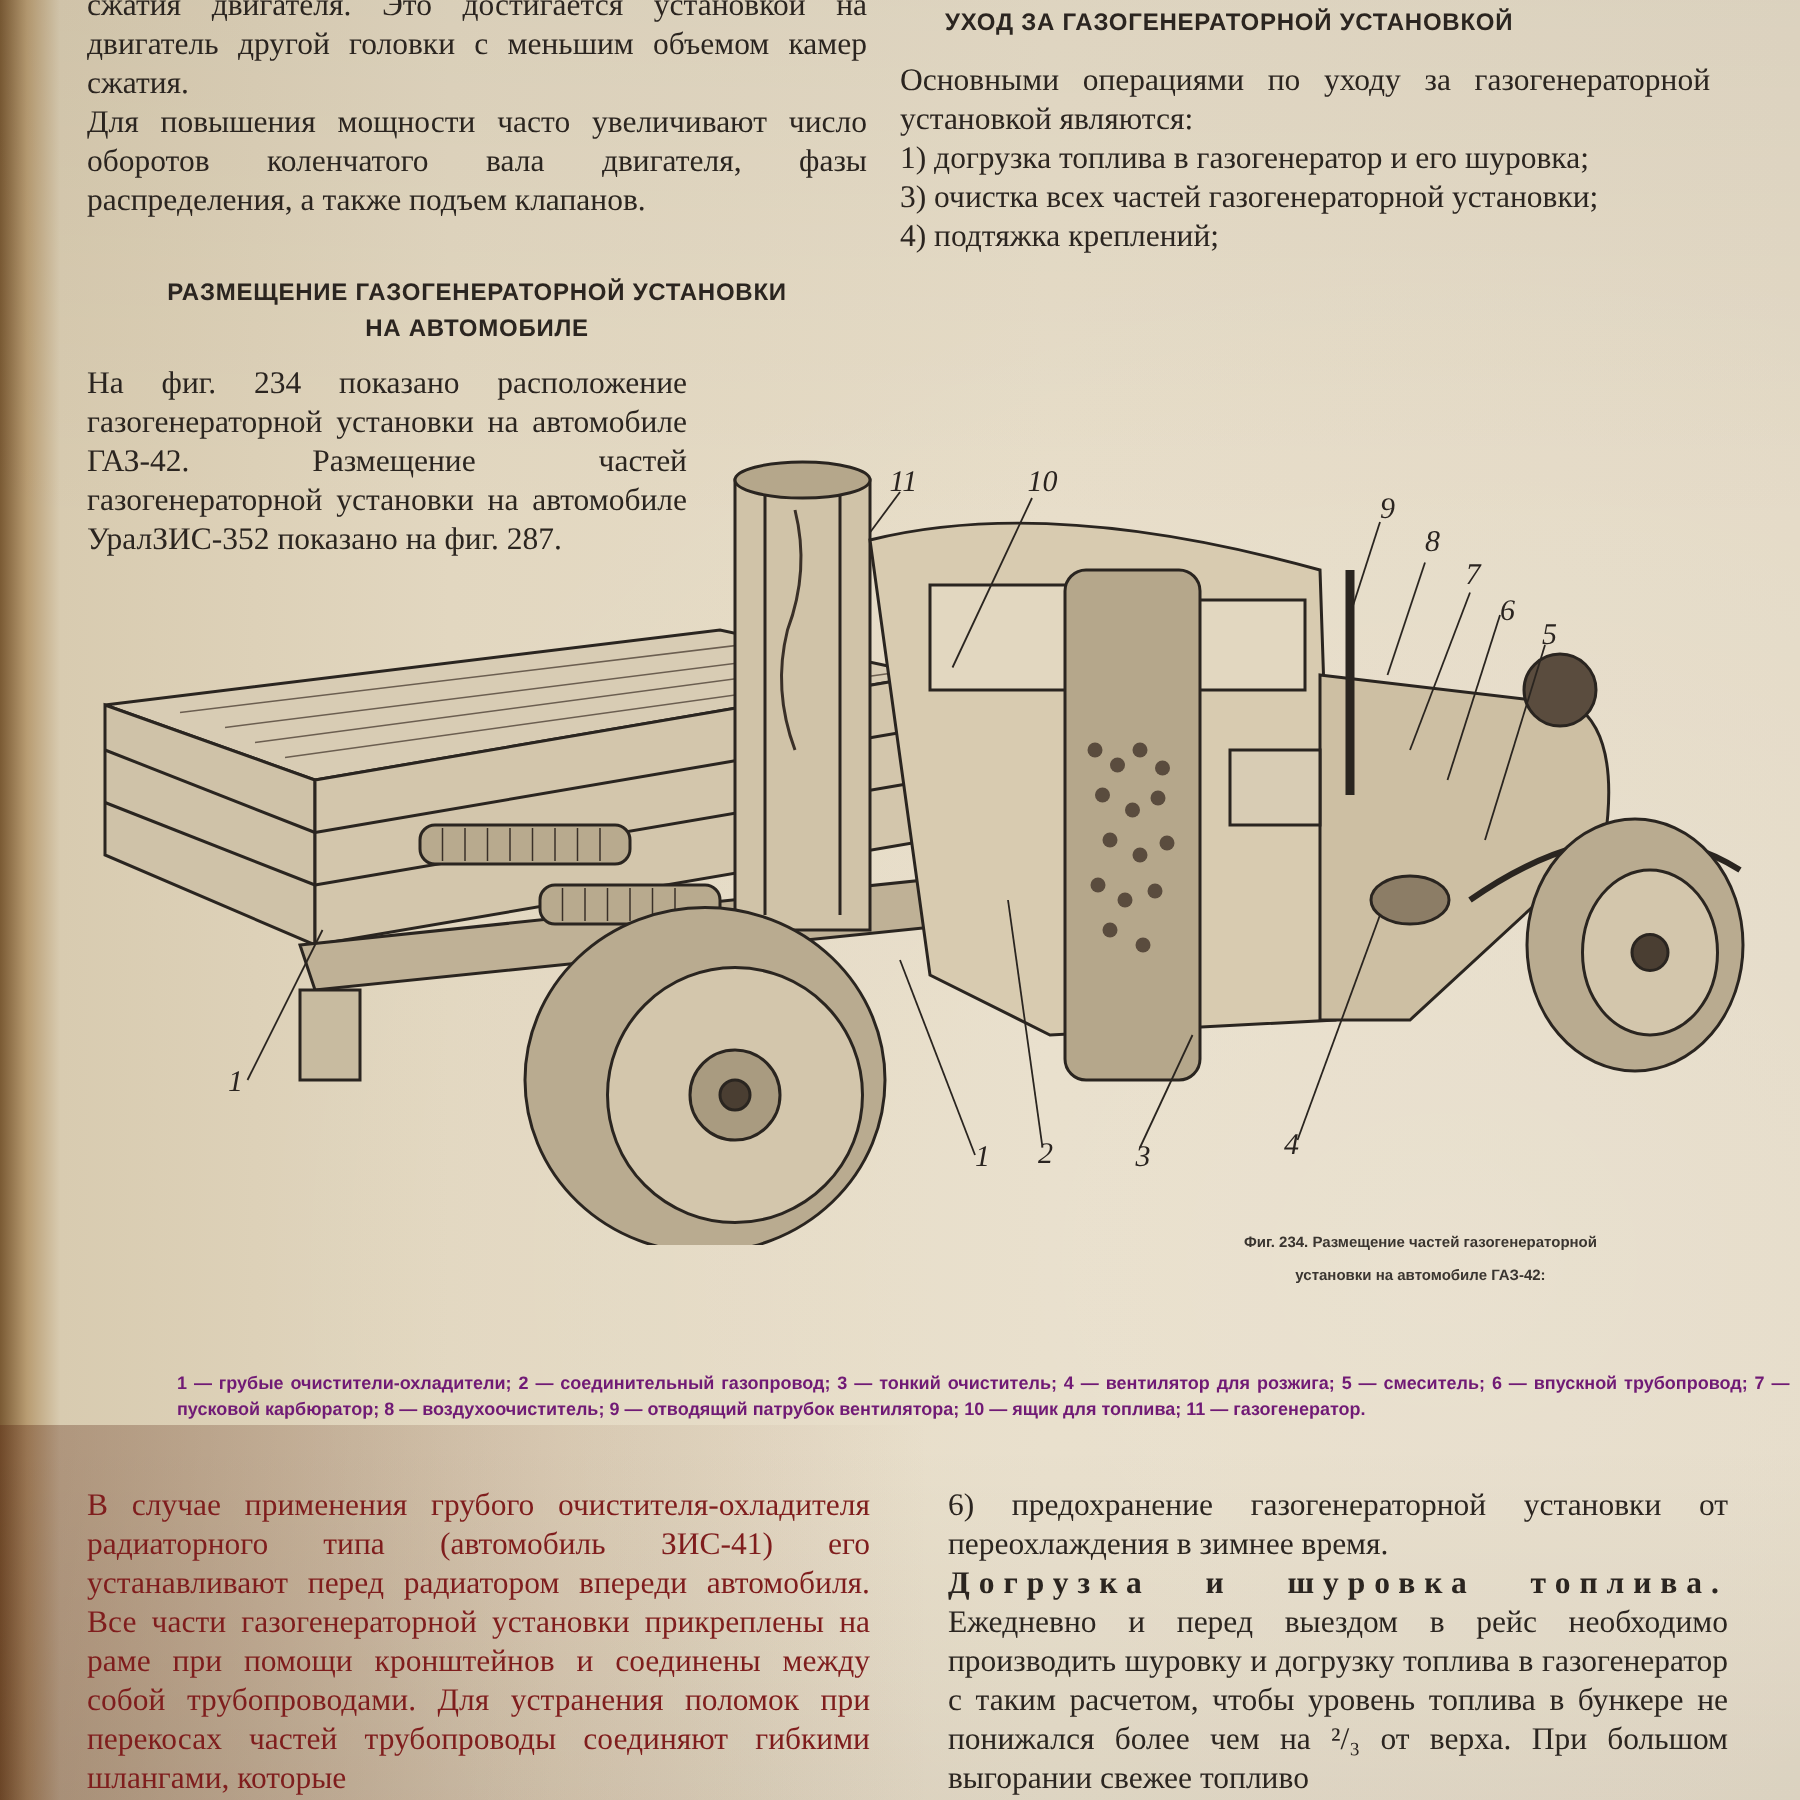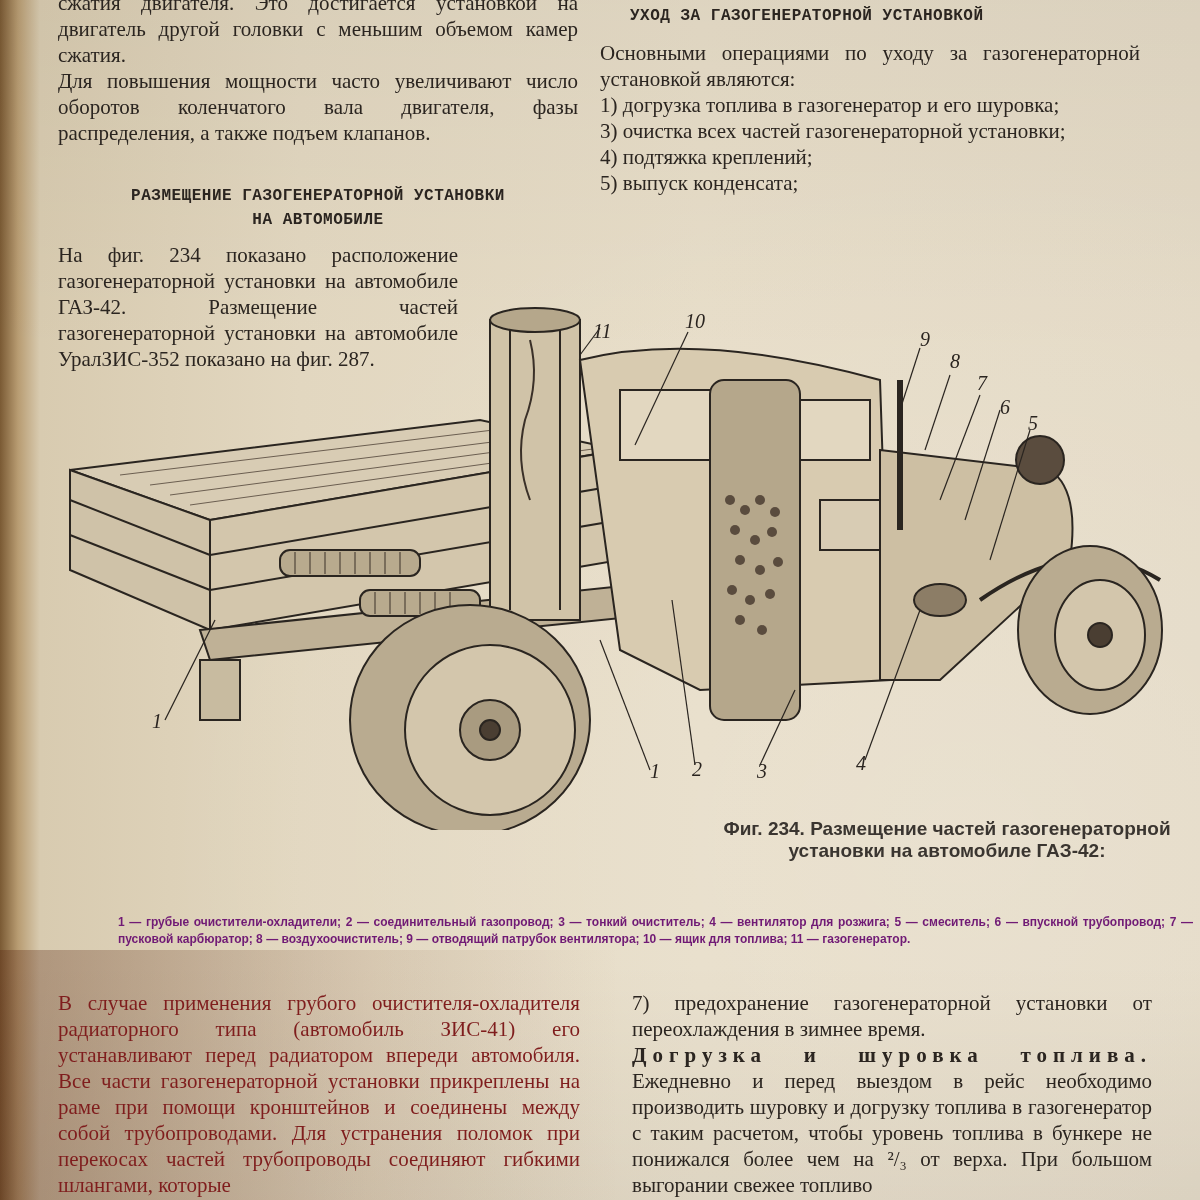--- a/index.html
+++ b/index.html
@@ -9,25 +9,25 @@
     font-family:"Liberation Serif","DejaVu Serif",serif;color:#2b2520;
   }
   .page-shade{position:absolute;left:0;top:0;width:1200px;height:1200px;pointer-events:none;
     background:radial-gradient(ellipse at 80% 70%,rgba(255,255,255,0.15),rgba(0,0,0,0) 60%),
                linear-gradient(180deg,rgba(0,0,0,0.04),rgba(0,0,0,0) 30%,rgba(0,0,0,0) 80%,rgba(0,0,0,0.05));}
   .col{position:absolute;font-size:21px;line-height:26px;text-align:justify;}
   .col p{margin:0;text-indent:0;}
   .ind{text-indent:26px;}
   .left-top{left:58px;top:-10px;width:520px;}
   .right-top{left:600px;top:4px;width:540px;}
-  .heading{font-family:Liberation Mono, monospace;font-weight:bold;font-size:16px;letter-spacing:0.5px;text-align:center;line-height:24px;}
+  .heading{font-family:Liberation Sans, sans-serif;font-weight:bold;font-size:16px;letter-spacing:0.5px;text-align:center;line-height:24px;}
   .spaced{letter-spacing:6px;font-weight:bold;}
   .figure{position:absolute;left:60px;top:300px;width:1120px;height:530px;}
   .callout{position:absolute;font-family:"Liberation Serif",serif;font-style:italic;font-size:20px;color:#2a2420;}
-  .caption{position:absolute;left:712px;top:818px;width:470px;font-family:"Liberation Sans","DejaVu Sans",sans-serif;font-weight:bold;font-size:19px;line-height:22px;text-align:center;color:#3a3530;}
+  .caption{position:absolute;left:712px;top:818px;width:470px;font-family:"Liberation Sans","DejaVu Sans",sans-serif;font-weight:bold;font-size:10px;line-height:22px;text-align:center;color:#3a3530;}
   .legend{position:absolute;left:118px;top:914px;width:1075px;font-family:"Liberation Sans","DejaVu Sans",sans-serif;font-weight:bold;font-size:12px;line-height:17px;text-align:justify;color:#701a75;}
   .left-bottom{left:58px;top:990px;width:522px;color:#7f1d1d;}
   .right-bottom{left:632px;top:990px;width:520px;}
   .bottom-shadow{position:absolute;left:0;top:950px;width:620px;height:250px;pointer-events:none;
     background:linear-gradient(90deg,rgba(90,40,20,0.35),rgba(120,70,40,0.12) 60%,rgba(0,0,0,0));}
 </style>
 </head>
 <body>
 
 <div class="page-shade"></div>
@@ -46,21 +46,20 @@
   <p class="ind" style="width:400px;">На фиг. 234 показано расположение газогенераторной установки на автомобиле ГАЗ-42. Размещение частей газогенераторной установки на автомобиле УралЗИС-352 показано на фиг. 287.</p>
 </div>
 
 <div class="col right-top">
   <div class="heading" style="text-align:left;padding-left:30px;font-size:16px;">УХОД ЗА ГАЗОГЕНЕРАТОРНОЙ УСТАНОВКОЙ</div>
   <div style="height:12px"></div>
   <p class="ind">Основными операциями по уходу за газогенераторной установкой являются:</p>
   <p class="ind">1) догрузка топлива в газогенератор и его шуровка;</p>
   <p class="ind">3) очистка всех частей газогенераторной установки;</p>
   <p class="ind">4) подтяжка креплений;</p>
-  <p class="ind">5) выпуск конденсата;</p>
 </div>
 
 <div class="figure">
   <svg width="1120" height="530" viewBox="0 0 1120 530">
     <g fill="none" stroke="#2a2520" stroke-width="2">
 
       <polygon points="10,170 420,120 560,150 150,220" fill="#d8ccb4"></polygon>
       <polygon points="10,170 150,220 150,330 10,270" fill="#cfc2a8"></polygon>
       <polygon points="150,220 560,150 560,260 150,330" fill="#d3c6ac"></polygon>
       <line x1="10" y1="200" x2="150" y2="255"></line>
@@ -164,35 +163,35 @@
   <span class="callout" style="left:590px;top:460px;">1</span>
   <span class="callout" style="left:632px;top:458px;">2</span>
   <span class="callout" style="left:697px;top:460px;">3</span>
   <span class="callout" style="left:796px;top:452px;">4</span>
   <span class="callout" style="left:968px;top:112px;">5</span>
   <span class="callout" style="left:940px;top:96px;">6</span>
   <span class="callout" style="left:917px;top:72px;">7</span>
   <span class="callout" style="left:890px;top:50px;">8</span>
   <span class="callout" style="left:860px;top:28px;">9</span>
   <span class="callout" style="left:625px;top:10px;">10</span>
-  <span class="callout" style="left:533px;top:10px;margin-top:10px;">11</span>
+  <span class="callout" style="left:533px;top:10px;">11</span>
 </div>
 
 <div class="caption">
   <div>Фиг. 234. Размещение частей газогенераторной</div>
   <div>установки на автомобиле ГАЗ-42:</div>
 </div>
 
 <div class="legend">1 — грубые очистители-охладители; 2 — соединительный газопровод; 3 — тонкий очиститель; 4 — вентилятор для розжига; 5 — смеситель; 6 — впускной трубопровод; 7 — пусковой карбюратор; 8 — воздухоочиститель; 9 — отводящий патрубок вентилятора; 10 — ящик для топлива; 11 — газогенератор.</div>
 
 <div class="bottom-shadow"></div>
 
 <div class="col left-bottom">
   <p class="ind">В случае применения грубого очистителя-охладителя радиаторного типа (автомобиль ЗИС-41) его устанавливают перед радиатором впереди автомобиля. Все части газогенераторной установки прикреплены на раме при помощи кронштейнов и соединены между собой трубопроводами. Для устранения поломок при перекосах частей трубопроводы соединяют гибкими шлангами, которые</p>
 </div>
 
 <div class="col right-bottom">
-  <p class="ind">7) предохранение газогенераторной установки от переохлаждения в зимнее время.</p>
+  <p class="ind">6) предохранение газогенераторной установки от переохлаждения в зимнее время.</p>
   <p class="ind">
     <span class="spaced">Догрузка и шуровка топлива.</span>
     <span>Ежедневно и перед выездом в рейс необходимо производить шуровку и догрузку топлива в газогенератор с таким расчетом, чтобы уровень топлива в бункере не понижался более чем на ²/₃ от верха. При большом выгорании свежее топливо</span>
   </p>
 </div>
 
 </body></html>

